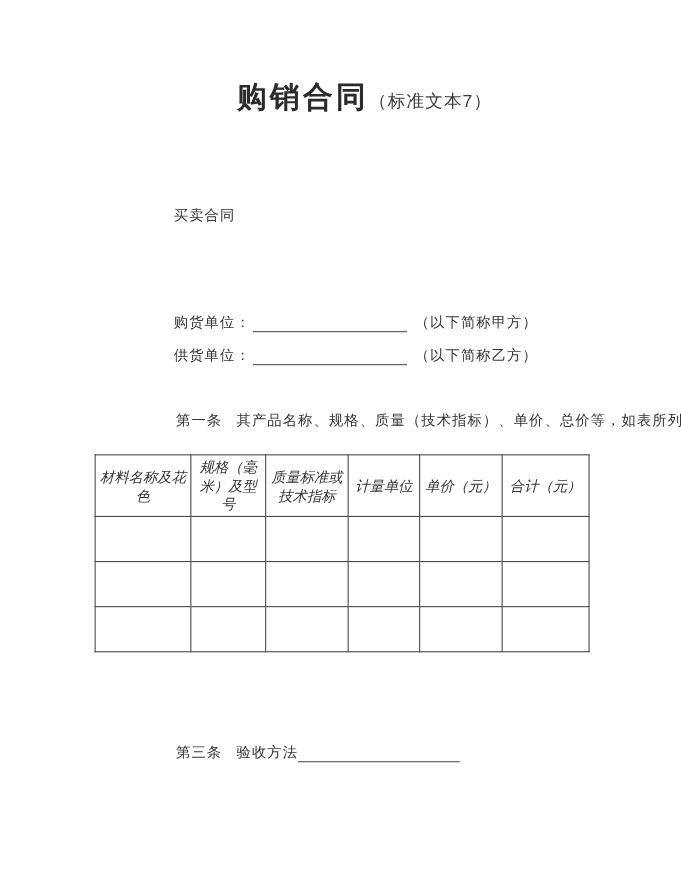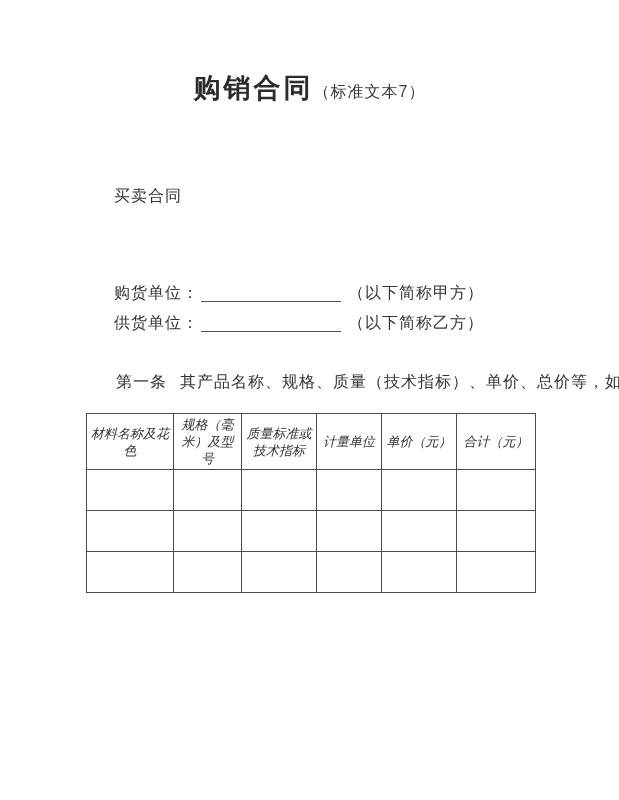--- a/index.html
+++ b/index.html
@@ -9,21 +9,21 @@
   }
   .page {
     position: relative;
     width: 619px;
     height: 800px;
     margin: 0 auto;
     background: #ffffff;
     color: #333333;
     overflow: hidden;
   }
-  .abs { position: absolute; }
+  .abs { position: absolute; padding-left: 44px; }
 
   
   .title-wrap {
     left: 0; right: 0; top: 70px;
     text-align: center;
     white-space: nowrap;
   }
   .title-main {
     font-size: 27px;
     font-weight: bold;
@@ -32,21 +32,21 @@
   }
   .title-suffix {
     font-size: 16px;
     font-weight: normal;
     letter-spacing: 1px;
     color: #3a3a3a;
   }
 
   
   .bodyline {
-    font-size: 16px;
+    font-size: 13px;
     line-height: 19px;
     color: #333333;
     letter-spacing: 1px;
     white-space: nowrap;
   }
   .intro    { left: 114px; top: 186px; }
   .parties  { left: 114px; top: 248px; }
   .buyer    { left: 114px; top: 283px; }
   .supplier { left: 114px; top: 313px; }
   .article1 { left: 116px; top: 372px; }
@@ -155,14 +155,17 @@
           <td></td>
           <td></td>
           <td></td>
           <td></td>
           <td></td>
       </tr>
     </tbody>
   </table>
 
 
+  <div class="abs bodyline article3">
+    <span class="art-num">第三条</span><span>验收方法</span><span class="blank-line blank-art3"></span>
+  </div>
 
 </div>
 
 </body></html>

